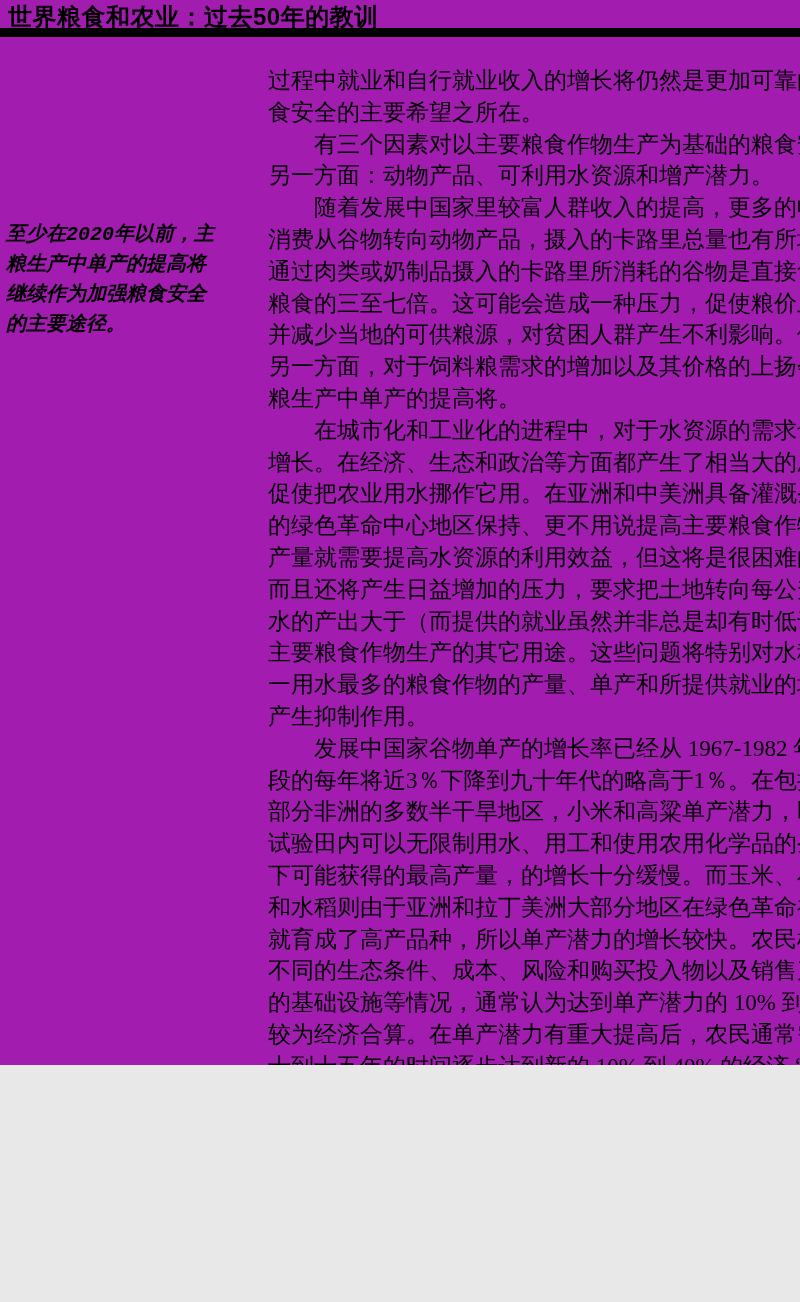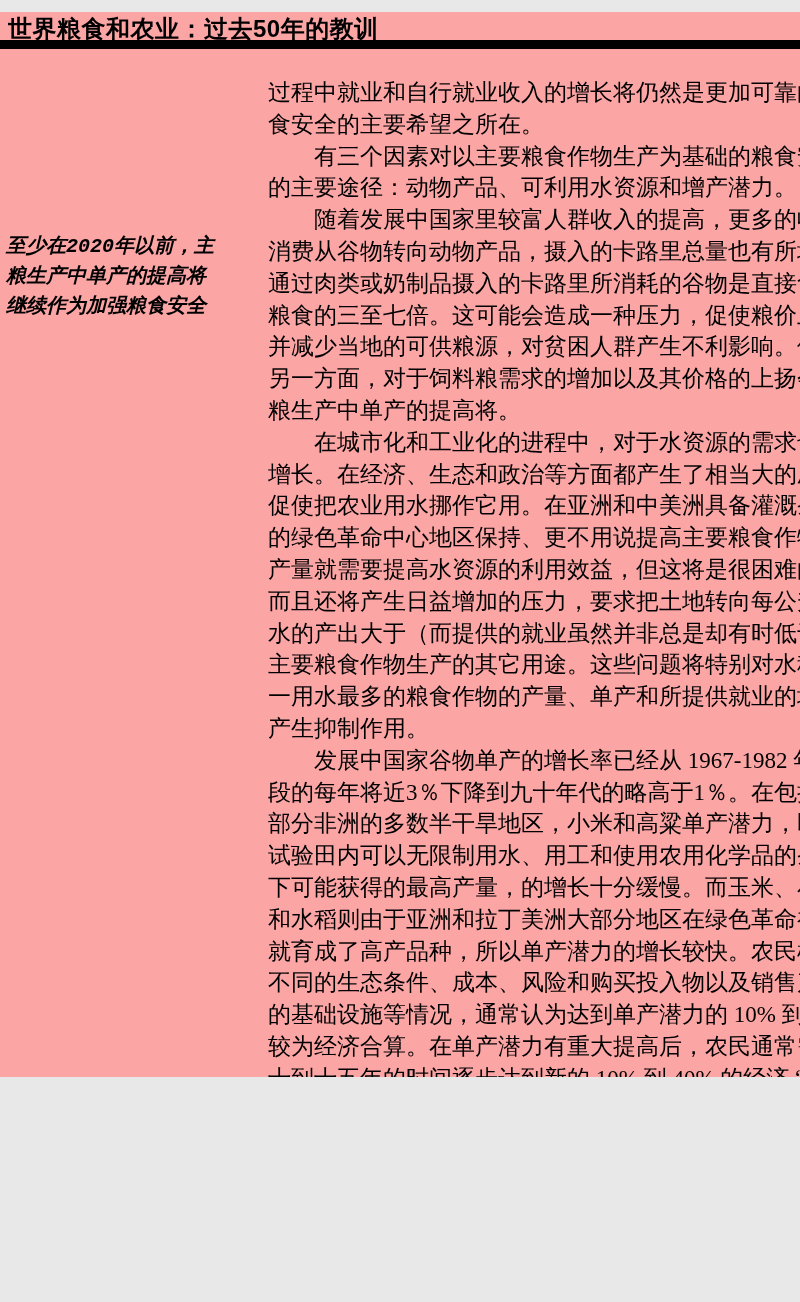--- a/index.html
+++ b/index.html
@@ -3,24 +3,24 @@
 <meta charset="utf-8">
 <style>
   * { margin: 0; padding: 0; box-sizing: border-box; }
   html, body { background: #e8e8e8; }
   body { font-family: "Liberation Serif", serif; }
 
   .page {
     position: relative;
     width: 800px;
     height: 1065px;
-    background: #fca5a5;
+    background: #a21caf;
     color: #000000;
     overflow: hidden;
-    margin: 12px auto;
+    margin: 0 auto;
   }
 
   .page-title {
     position: absolute;
     left: 8px;
     top: 1px;
     font-family: "Liberation Sans", sans-serif;
     font-weight: bold;
     font-size: 24px;
     letter-spacing: 0.5px;
@@ -90,27 +90,28 @@
 <div class="page">
 
   <div class="page-title">世界粮食和农业：过去50年的教训</div>
 
   <div class="header-rule"></div>
 
   <div class="margin-note" id="margin-note">
       <div class="margin-note-line">至少在2020年以前，主</div>
       <div class="margin-note-line">粮生产中单产的提高将</div>
       <div class="margin-note-line">继续作为加强粮食安全</div>
+      <div class="margin-note-line">的主要途径。</div>
     </div>
 
   <div class="body-col" id="body-col">
       <div class="body-line">过程中就业和自行就业收入的增长将仍然是更加可靠的粮</div>
       <div class="body-line para-end">食安全的主要希望之所在。</div>
       <div class="body-line indent">有三个因素对以主要粮食作物生产为基础的粮食安全</div>
-      <div class="body-line para-end">的主要途径：动物产品、可利用水资源和增产潜力。</div>
+      <div class="body-line para-end">另一方面：动物产品、可利用水资源和增产潜力。</div>
       <div class="body-line indent">随着发展中国家里较富人群收入的提高，更多的收入</div>
       <div class="body-line">消费从谷物转向动物产品，摄入的卡路里总量也有所增加。</div>
       <div class="body-line">通过肉类或奶制品摄入的卡路里所消耗的谷物是直接食用</div>
       <div class="body-line">粮食的三至七倍。这可能会造成一种压力，促使粮价上涨</div>
       <div class="body-line">并减少当地的可供粮源，对贫困人群产生不利影响。但是</div>
       <div class="body-line">另一方面，对于饲料粮需求的增加以及其价格的上扬会有</div>
       <div class="body-line para-end">粮生产中单产的提高将。</div>
       <div class="body-line indent">在城市化和工业化的进程中，对于水资源的需求也在</div>
       <div class="body-line">增长。在经济、生态和政治等方面都产生了相当大的压力，</div>
       <div class="body-line">促使把农业用水挪作它用。在亚洲和中美洲具备灌溉条件</div>

